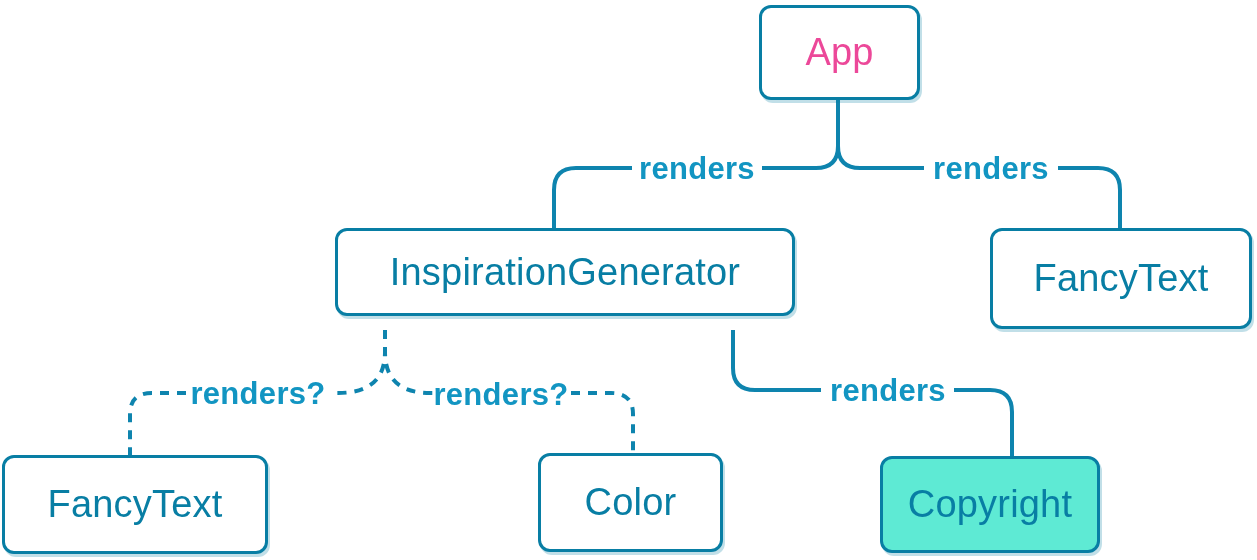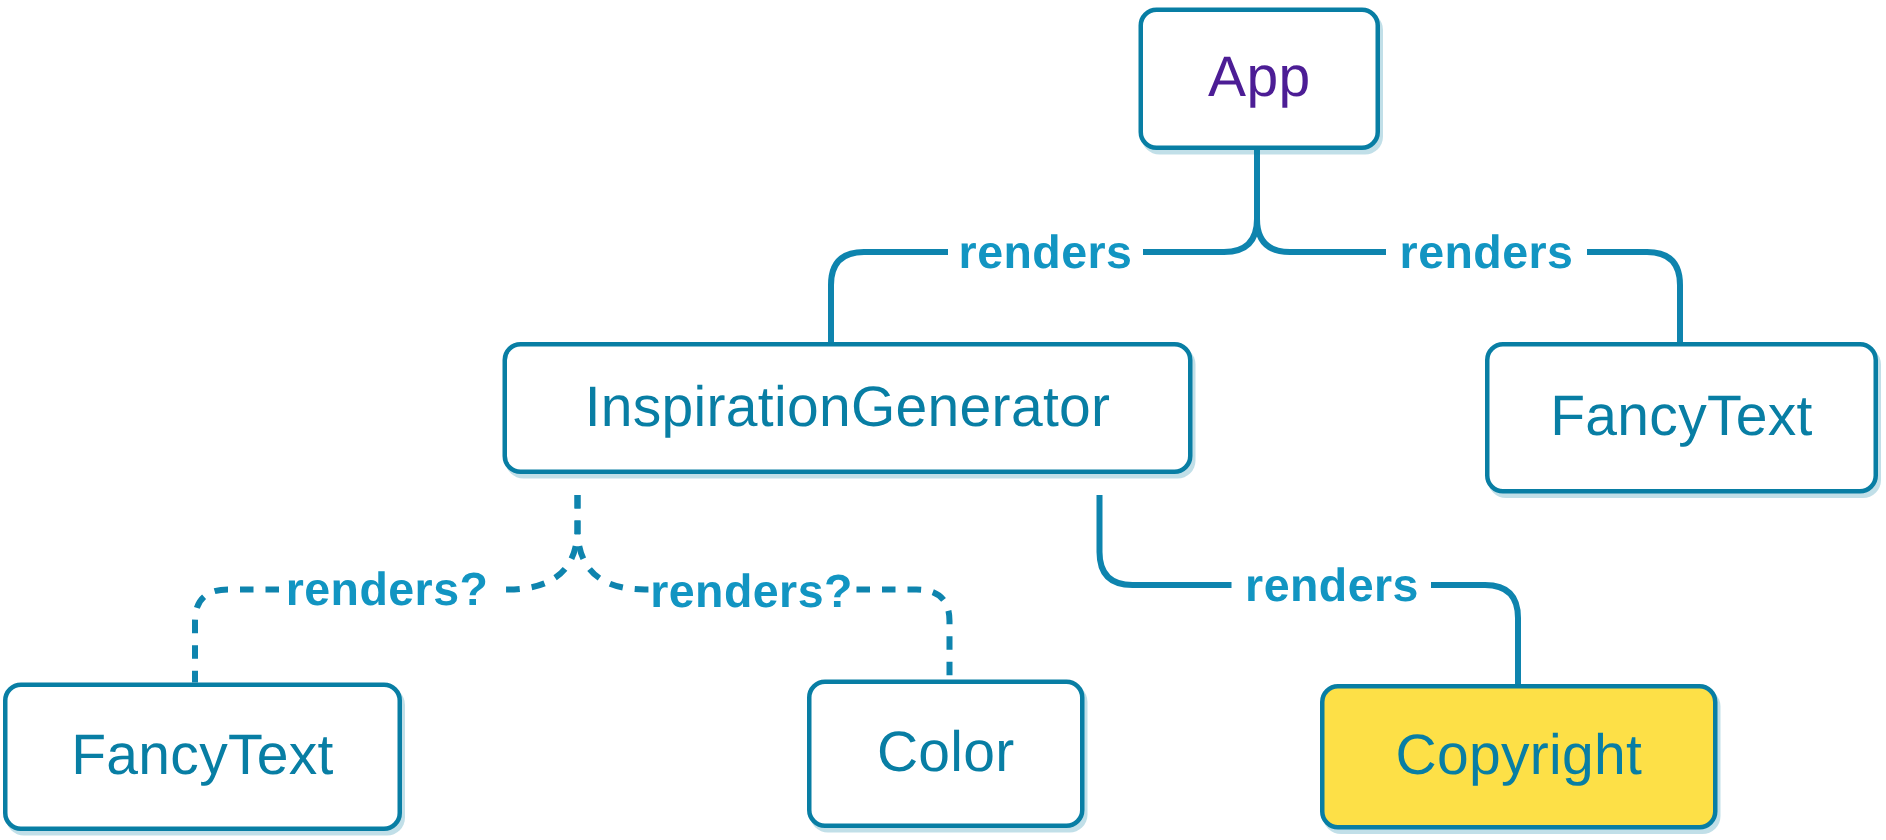--- a/index.html
+++ b/index.html
@@ -72,30 +72,30 @@
       <path d="M838 100 L838 146 Q838 168 860 168 L924 168 M1058 168 L1098 168 Q1120 168 1120 190 L1120 228" class="edge-path" stroke="#0e84ae"></path>
       <text x="991" y="168" class="edge-label" fill="#1295c2" dominant-baseline="central">renders</text>
       <path d="M733 330 L733 368 Q733 390 755 390 L821 390 M954 390 L990 390 Q1012 390 1012 412 L1012 456" class="edge-path" stroke="#0e84ae"></path>
       <text x="888" y="390" class="edge-label" fill="#1295c2" dominant-baseline="central">renders</text>
       <path d="M385 330 L385 352 Q385 393 338 393 L330 393 M186 393 L152 393 Q130 393 130 414 L130 455" class="edge-path dashed" stroke="#0e84ae"></path>
       <text x="258" y="393" class="edge-label" fill="#1295c2" dominant-baseline="central">renders?</text>
       <path d="M385 330 L385 352 Q385 393 430 393 L434 393 M571 393 L611 393 Q633 393 633 414 L633 453" class="edge-path dashed" stroke="#0e84ae"></path>
       <text x="501" y="394" class="edge-label" fill="#1295c2" dominant-baseline="central">renders?</text>
     </svg>
 <div class="node" style="left: 759px; top: 5px; width: 161px; height: 95px; border-color: rgb(8, 126, 164); background: rgb(255, 255, 255);">
-      <span class="node-label" style="color: #4c1d95;">App</span>
+      <span class="node-label" style="color: #ec4899;">App</span>
     </div>
     <div class="node" style="left: 335px; top: 228px; width: 460px; height: 88px; border-color: rgb(8, 126, 164); background: rgb(255, 255, 255);">
       <span class="node-label" style="color: rgb(8, 126, 164);">InspirationGenerator</span>
     </div>
     <div class="node" style="left: 990px; top: 228px; width: 262px; height: 101px; border-color: rgb(8, 126, 164); background: rgb(255, 255, 255);">
       <span class="node-label" style="color: rgb(8, 126, 164);">FancyText</span>
     </div>
     <div class="node" style="left: 2px; top: 455px; width: 266px; height: 99px; border-color: rgb(8, 126, 164); background: rgb(255, 255, 255);">
       <span class="node-label" style="color: rgb(8, 126, 164);">FancyText</span>
     </div>
     <div class="node" style="left: 538px; top: 453px; width: 185px; height: 99px; border-color: rgb(8, 126, 164); background: rgb(255, 255, 255);">
       <span class="node-label" style="color: rgb(8, 126, 164);">Color</span>
     </div>
-    <div class="node" style="left: 880px; top: 456px; width: 265px; height: 97px; border-color: rgb(8, 126, 164); background: #fde047;">
+    <div class="node" style="left: 880px; top: 456px; width: 220px; height: 97px; border-color: rgb(8, 126, 164); background: #5eead4;">
       <span class="node-label" style="color: rgb(8, 126, 164);">Copyright</span>
     </div>
   </div>
 
 </body></html>

